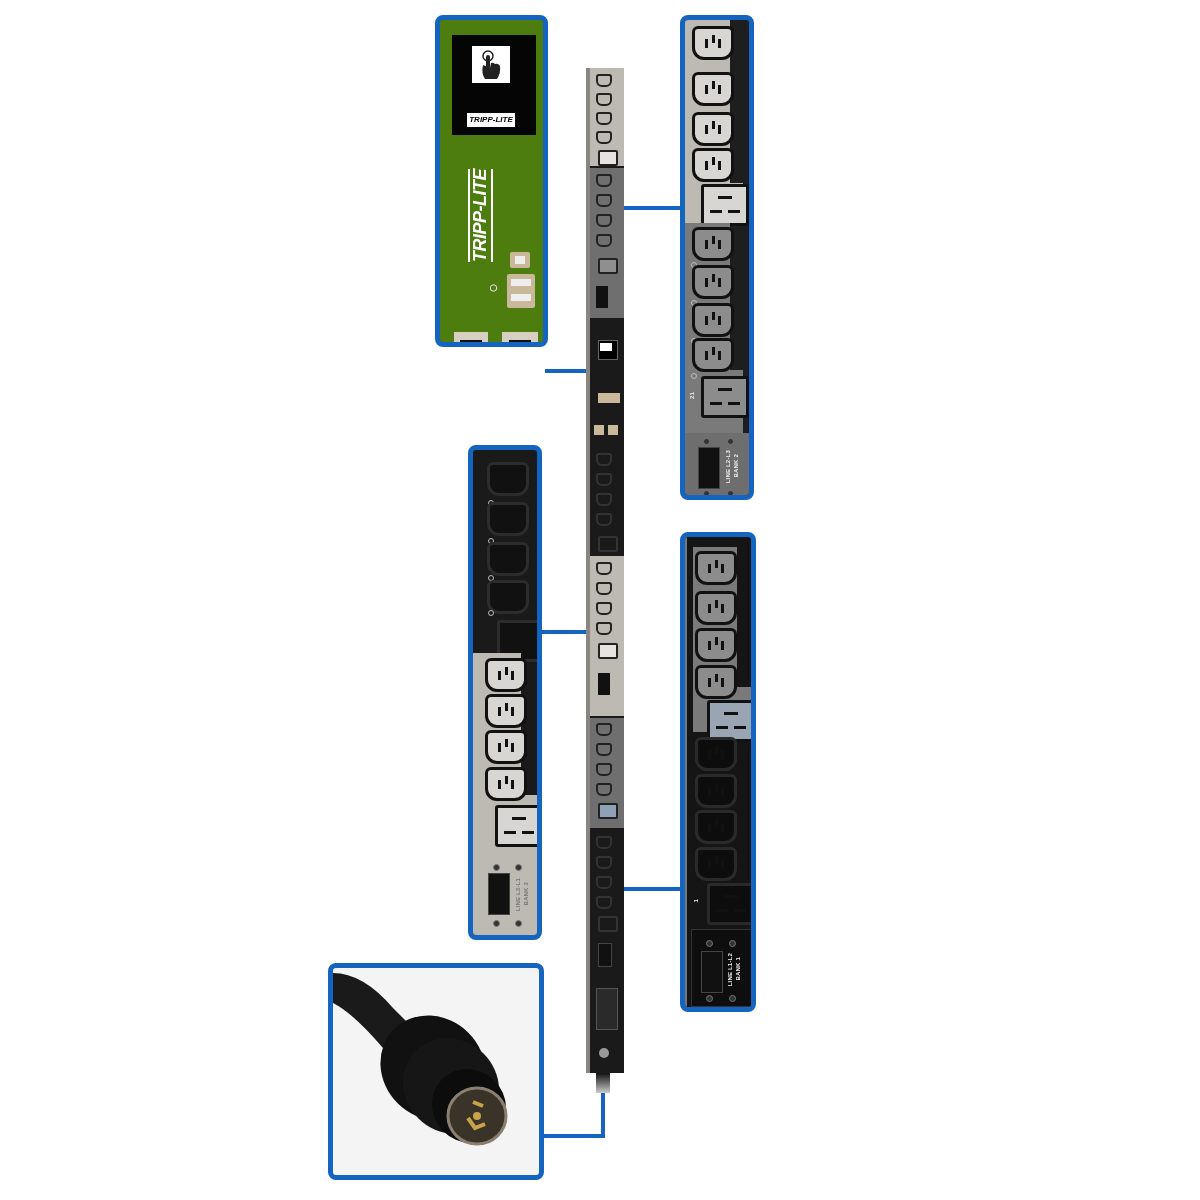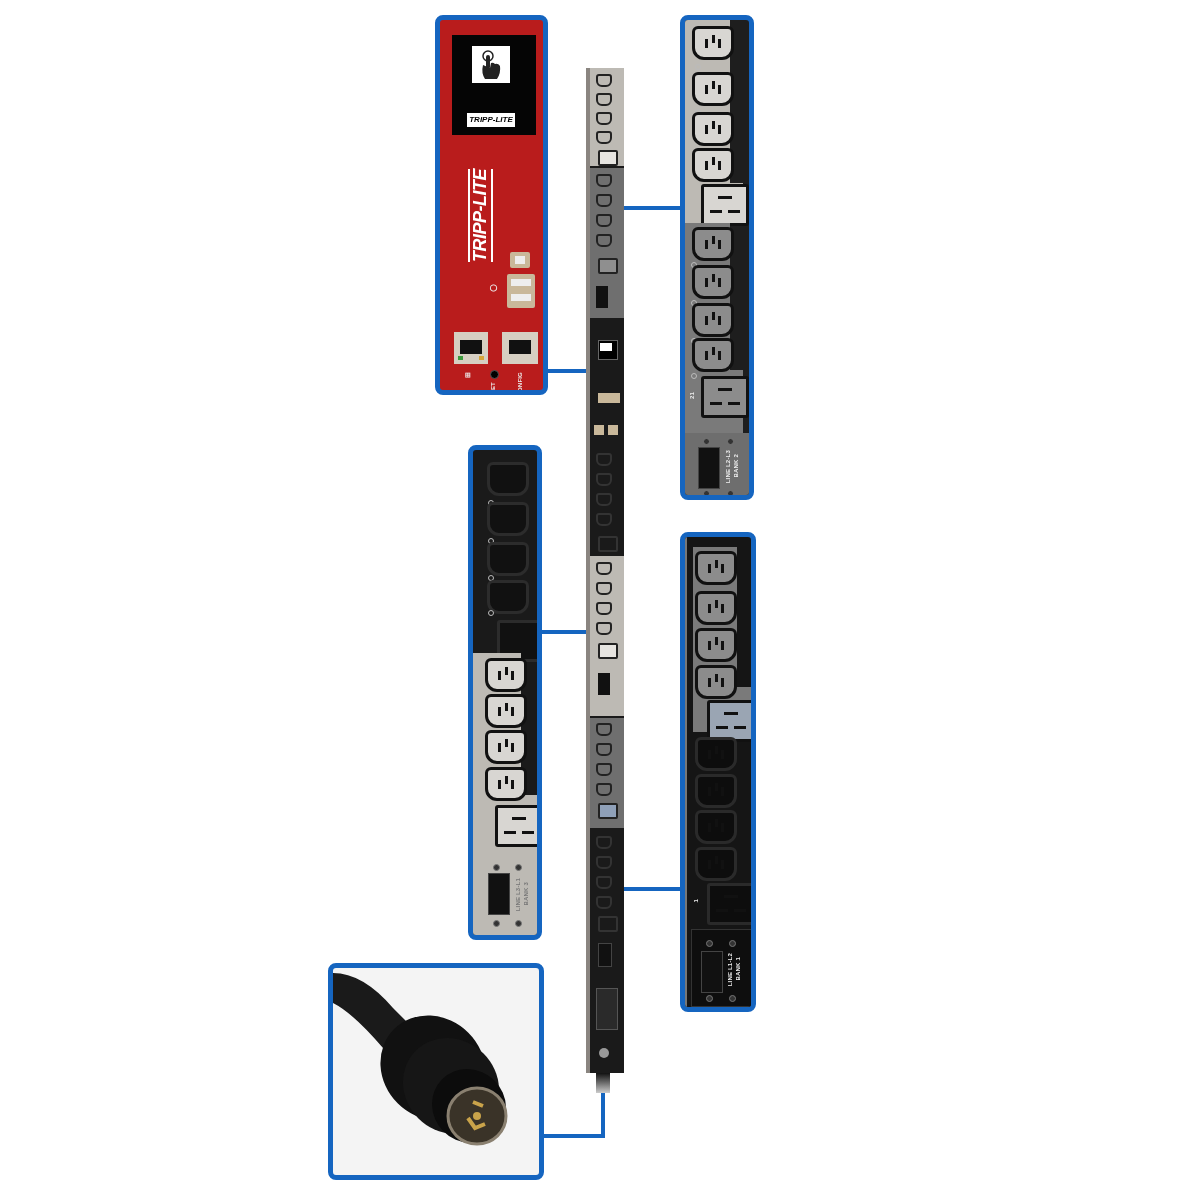--- a/index.html
+++ b/index.html
@@ -88,21 +88,21 @@
 
 <div class="abs" style="left:596px;top:1073px;width:14px;height:20px;background:linear-gradient(#111,#ccc);"></div>
 
 <div class="line" style="left:545px;top:369px;width:41px;height:4px;"></div>
 <div class="line" style="left:624px;top:206px;width:60px;height:4px;"></div>
 <div class="line" style="left:540px;top:630px;width:46px;height:4px;"></div>
 <div class="line" style="left:624px;top:887px;width:60px;height:4px;"></div>
 <div class="line" style="left:601px;top:1093px;width:4px;height:45px;"></div>
 <div class="line" style="left:542px;top:1134px;width:63px;height:4px;"></div>
 
-<div class="callout" style="left:435px;top:15px;width:113px;height:380px;background:#b91c1c;">
+<div class="callout" style="left:435px;top:15px;width:113px;height:332px;background:#4d7c0f;">
   <div class="abs" style="left:12px;top:15px;width:84px;height:100px;background:#050505;">
     <div class="abs" style="left:20px;top:11px;width:38px;height:37px;background:#fff;display:flex;align-items:center;justify-content:center;">
       <svg width="26" height="32" viewBox="0 0 26 32">
         <circle cx="10" cy="7" r="5" fill="none" stroke="#222" stroke-width="1.5"></circle>
         <rect x="8" y="6" width="4" height="14" rx="2" fill="#222"></rect>
         <path d="M5 16 Q3 24 7 30 L19 30 Q23 24 22 17 Q20 14 17 15 Q15 13 13 14 L12 19 Z" fill="#222"></path>
       </svg>
     </div>
     <div class="abs" style="left:15px;top:78px;width:48px;height:14px;background:#fff;color:#000;font-size:8px;font-weight:bold;text-align:center;line-height:14px;font-style:italic;">TRIPP-LITE</div>
   </div>

